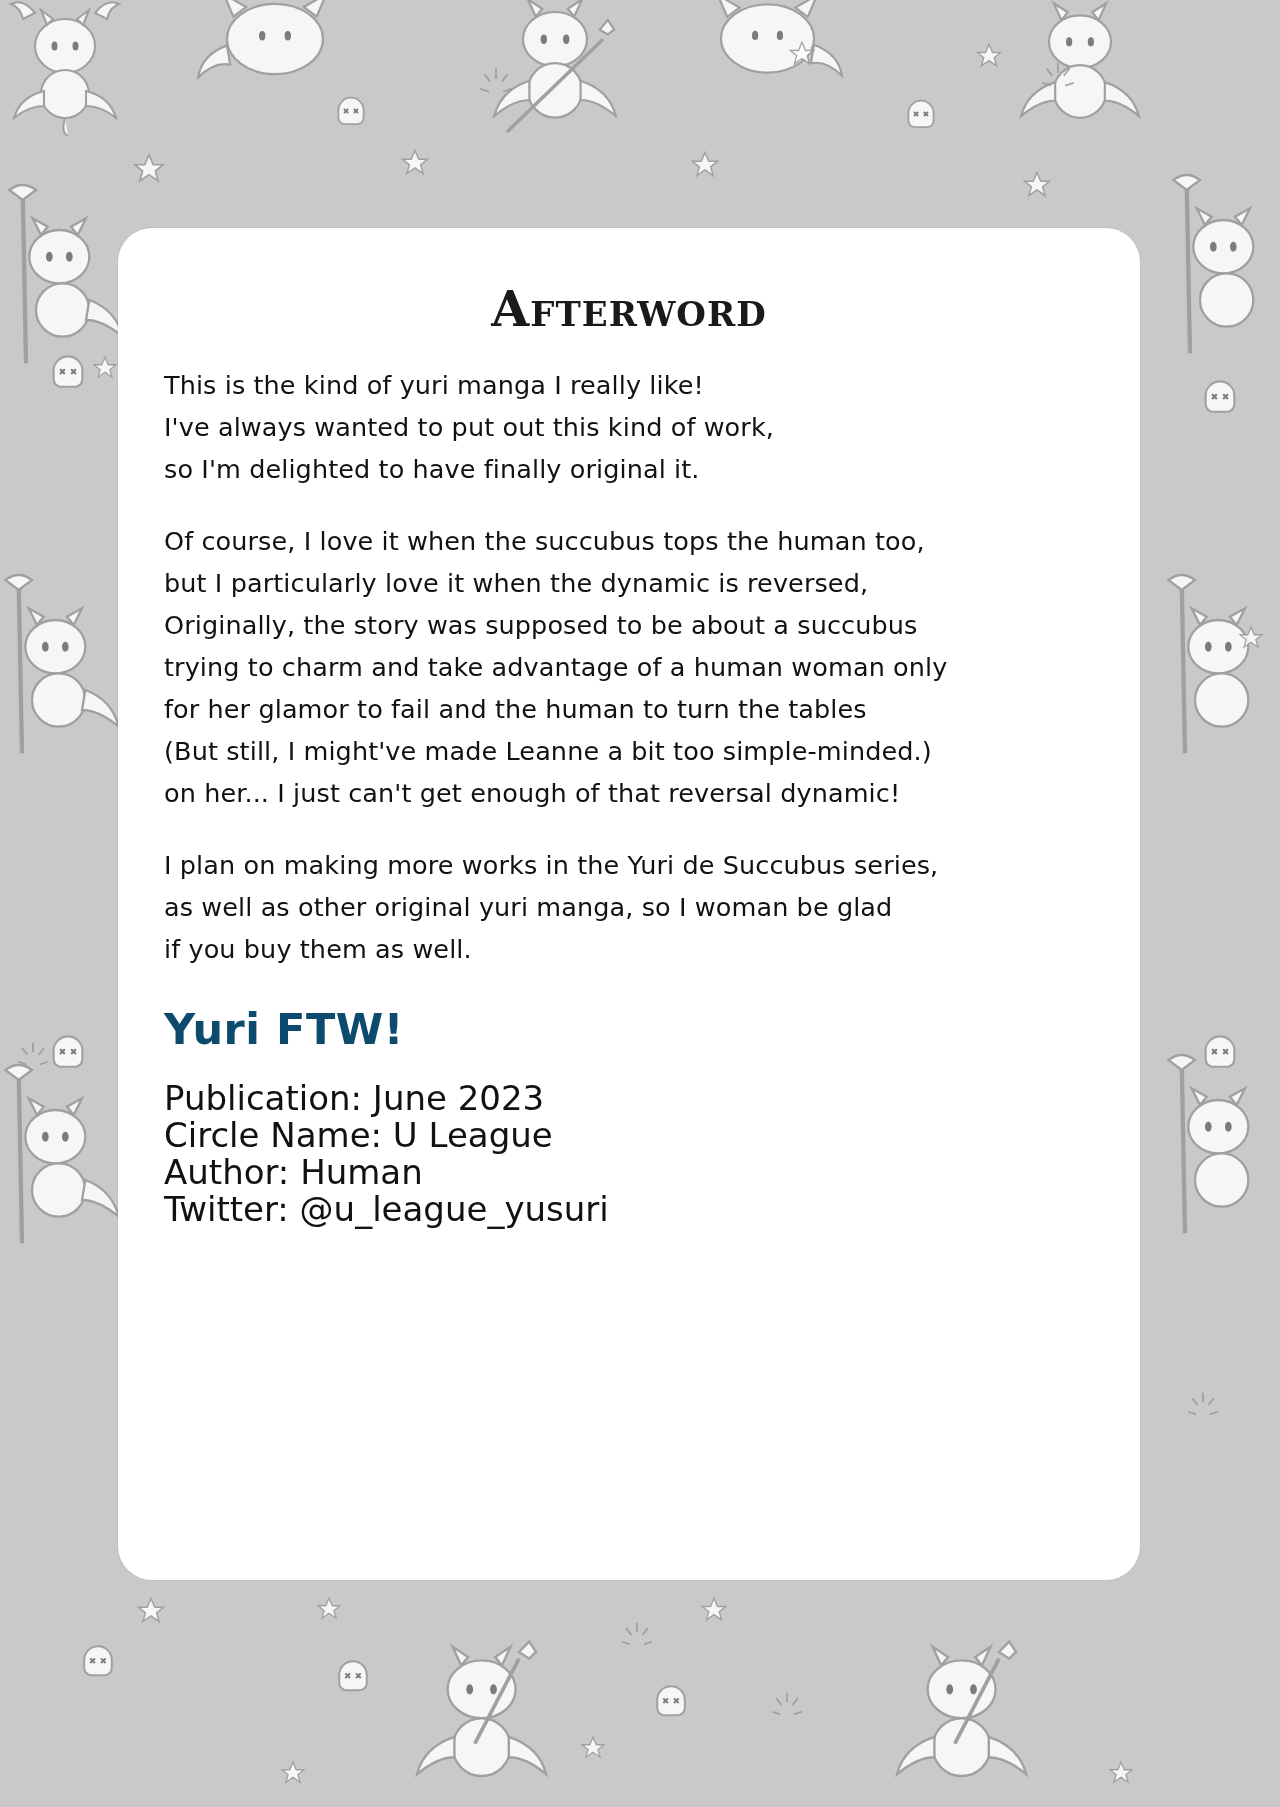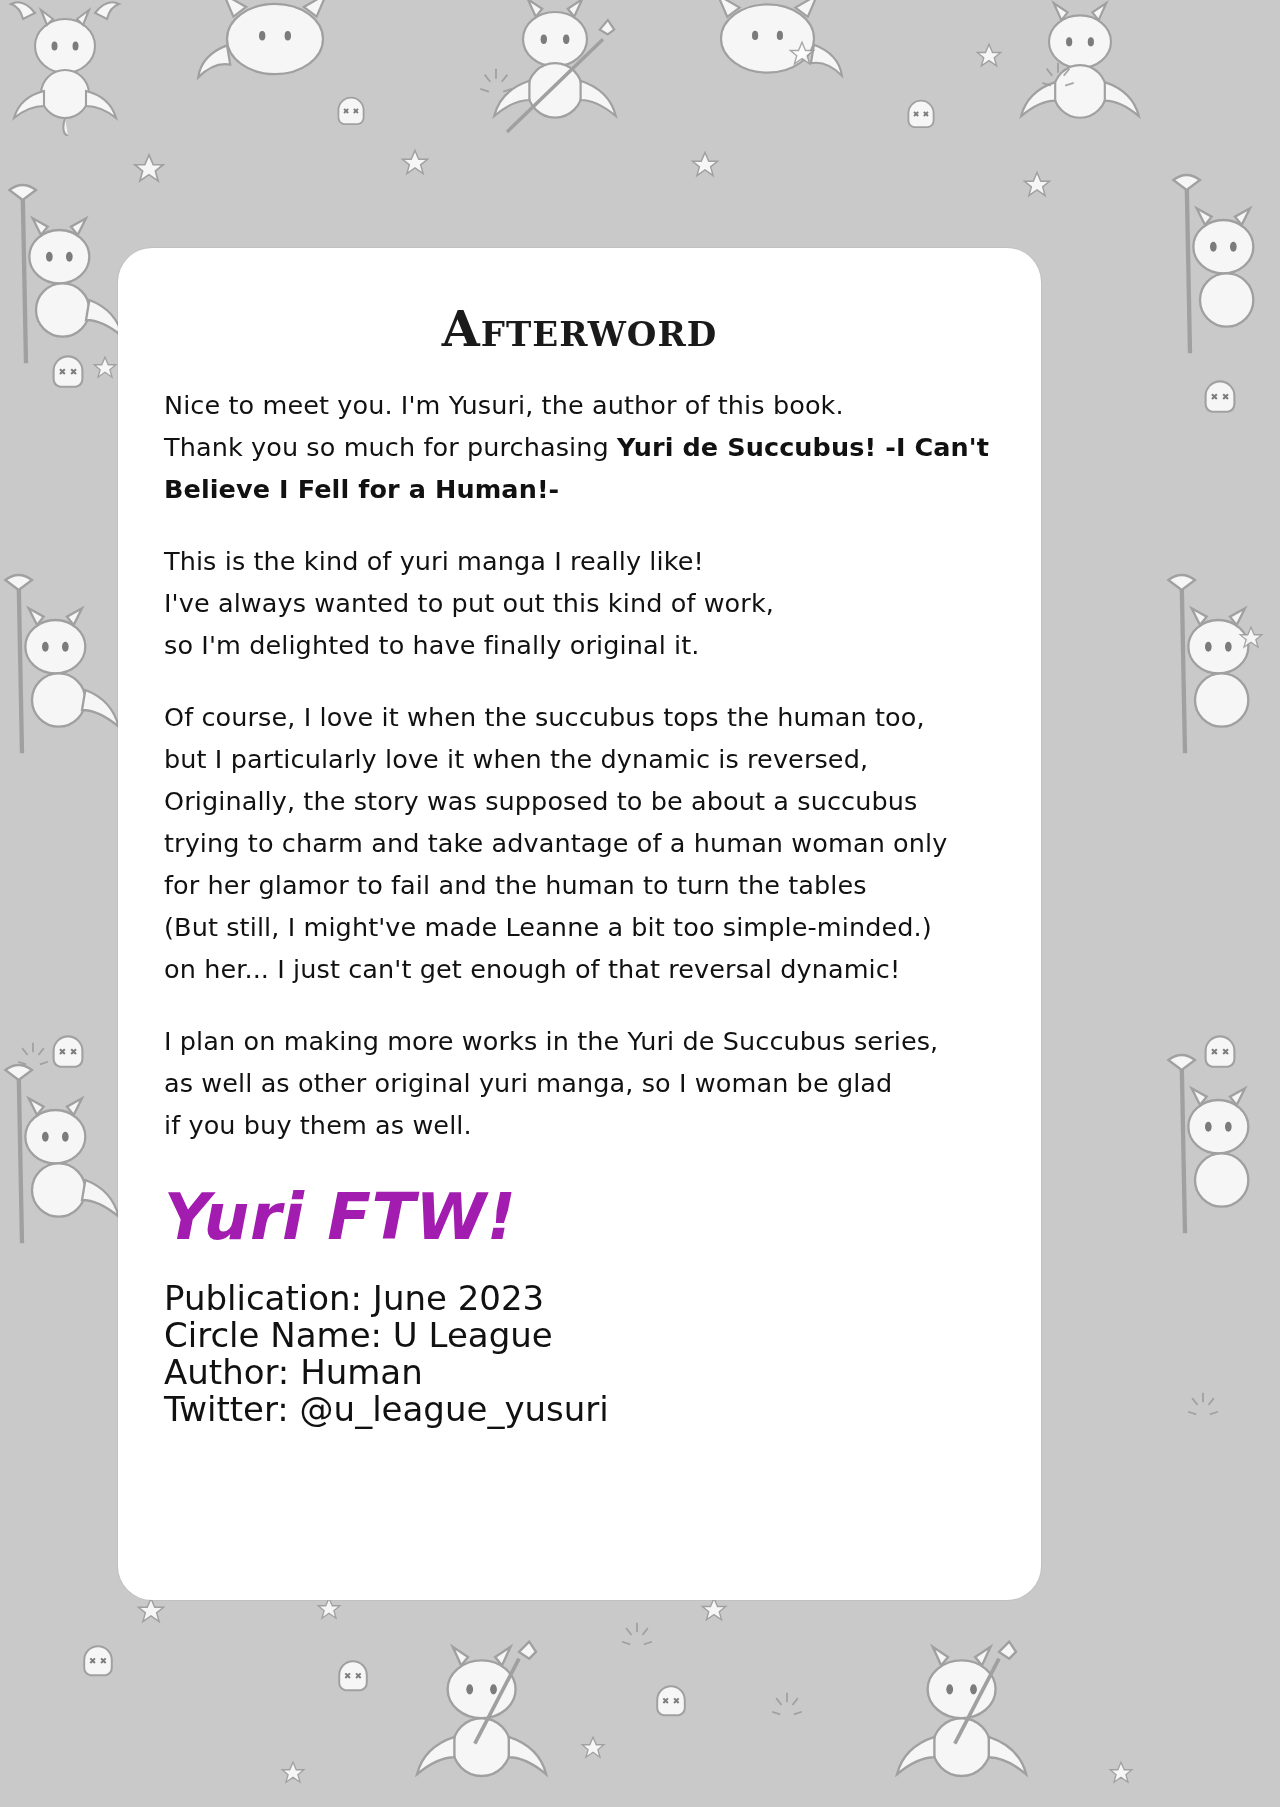--- a/index.html
+++ b/index.html
@@ -27,28 +27,27 @@
     color: #ffffff;
     opacity: 0.85;
   }
   .motif svg { display: block; }
 
   
   #page-card {
     position: absolute;
     left: 118px;
     top: 228px;
-    width: 923px;
+    width: 1022px;
     height: 1352px;
     background: #ffffff;
     border-radius: 34px;
     box-shadow: 0 0 0 1px rgba(0,0,0,0.04);
     box-sizing: border-box;
     padding: 34px 46px 16px 46px;
-    margin-top: 20px;
   }
 
   #afterword-title {
     text-align: center;
     font-family: "DejaVu Serif", serif;
     font-weight: bold;
     font-size: 49px;
     letter-spacing: 1px;
     color: #1a1a1a;
     margin: 18px 0 26px 0;
@@ -62,26 +61,25 @@
     color: #111111;
     letter-spacing: 0.1px;
   }
   .para { margin: 0 0 30px 0; }
   .para.tight { margin-bottom: 0; }
   .line { white-space: nowrap; }
   .bold { font-weight: bold; }
 
   #yuri-ftw {
     font-family: "DejaVu Sans", sans-serif;
-    font-size: 64px;
+    font-size: 43px;
     font-weight: bold;
-    color: #a21caf;
+    color: #0c4a6e;
     margin: 34px 0 26px 0;
     letter-spacing: 0.5px;
-    font-style: italic;
   }
 
   #colophon {
     font-family: "DejaVu Sans", sans-serif;
     font-size: 34px;
     line-height: 37px;
     color: #111111;
   }
   #colophon .line { margin: 0; }
 </style>
@@ -524,25 +522,20 @@
       </svg>
   </div>
 </div>
 
 <div id="page-card">
 
   <h1 id="afterword-title">Afterword</h1>
 
   <div class="body-text">
 
-    <div class="para">
-      <div class="line">Nice to meet you. I'm Yusuri, the author of this book.</div>
-      <div class="line"><span>Thank you so much for purchasing </span><span class="bold">Yuri de Succubus! -I Can't</span></div>
-      <div class="line bold">Believe I Fell for a Human!-</div>
-    </div>
 
     <div class="para">
       <div class="line">This is the kind of yuri manga I really like!</div>
       <div class="line">I've always wanted to put out this kind of work,</div>
       <div class="line">so I'm delighted to have finally original it.</div>
     </div>
 
     <div class="para">
       <div class="line">Of course, I love it when the succubus tops the human too,</div>
       <div class="line">but I particularly love it when the dynamic is reversed,</div>

